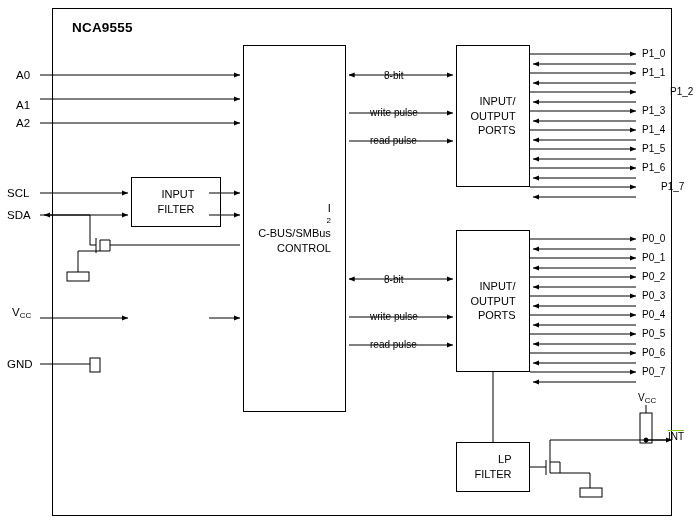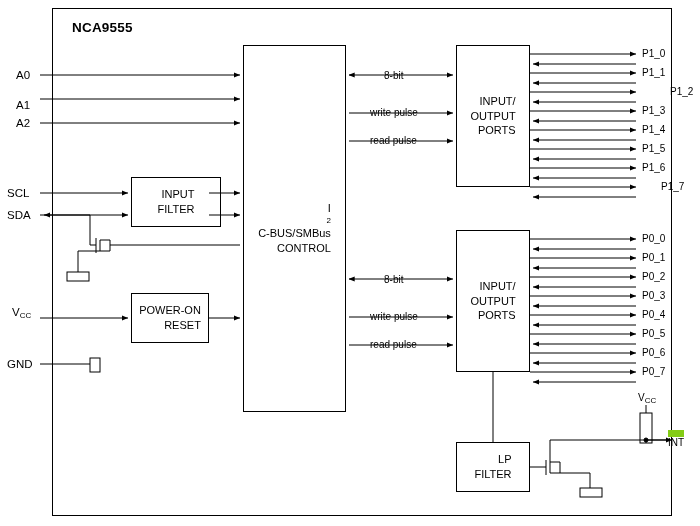--- a/index.html
+++ b/index.html
@@ -62,21 +62,21 @@
   .lbl-sm {
     font-size: 10px;
     color: #000;
     white-space: nowrap;
   }
 
   .sub { font-size: 8px; vertical-align: -2px; }
   .sup { font-size: 8px; vertical-align: 4px; }
 
   .overline {
-    border-top: 7px solid #84cc16;
+    border-top: 1px solid #84cc16;
     padding-top: 0px;
     display: inline-block;
     line-height: 1.1;
   }
 
   svg.ov {
     position: absolute;
     left: 0;
     top: 0;
     width: 700px;
@@ -108,26 +108,20 @@
     </div>
   </div>
 
   <div class="abs box" style="left:243px; top:45px; width:103px; height:367px;">
     <div>
       <span>I<span class="sup">2</span>C-BUS/SMBus</span>
       <span>CONTROL</span>
     </div>
   </div>
 
-  <div class="abs box" style="left:131px; top:293px; width:78px; height:50px;">
-    <div>
-      <span>POWER-ON</span>
-      <span>RESET</span>
-    </div>
-  </div>
 
   <div class="abs box" style="left:456px; top:45px; width:74px; height:142px;">
     <div>
       <span>INPUT/</span>
       <span>OUTPUT</span>
       <span>PORTS</span>
     </div>
   </div>
 
   <div class="abs box" style="left:456px; top:230px; width:74px; height:142px;">

